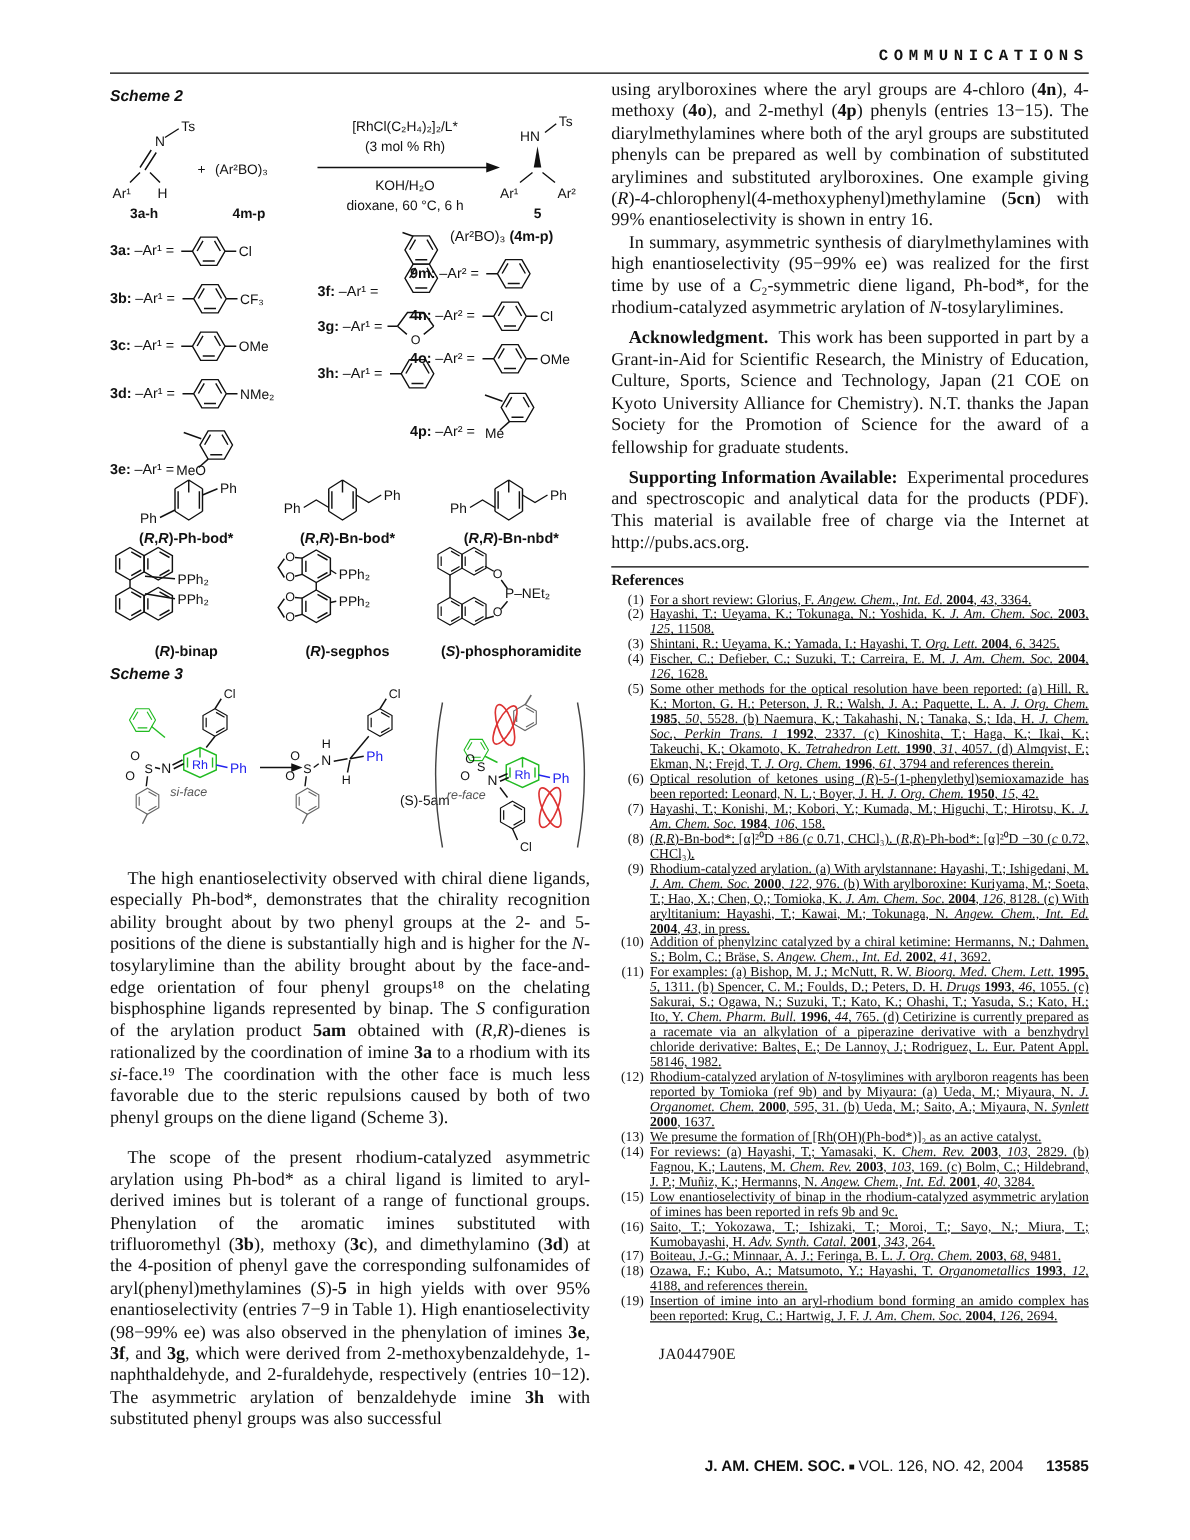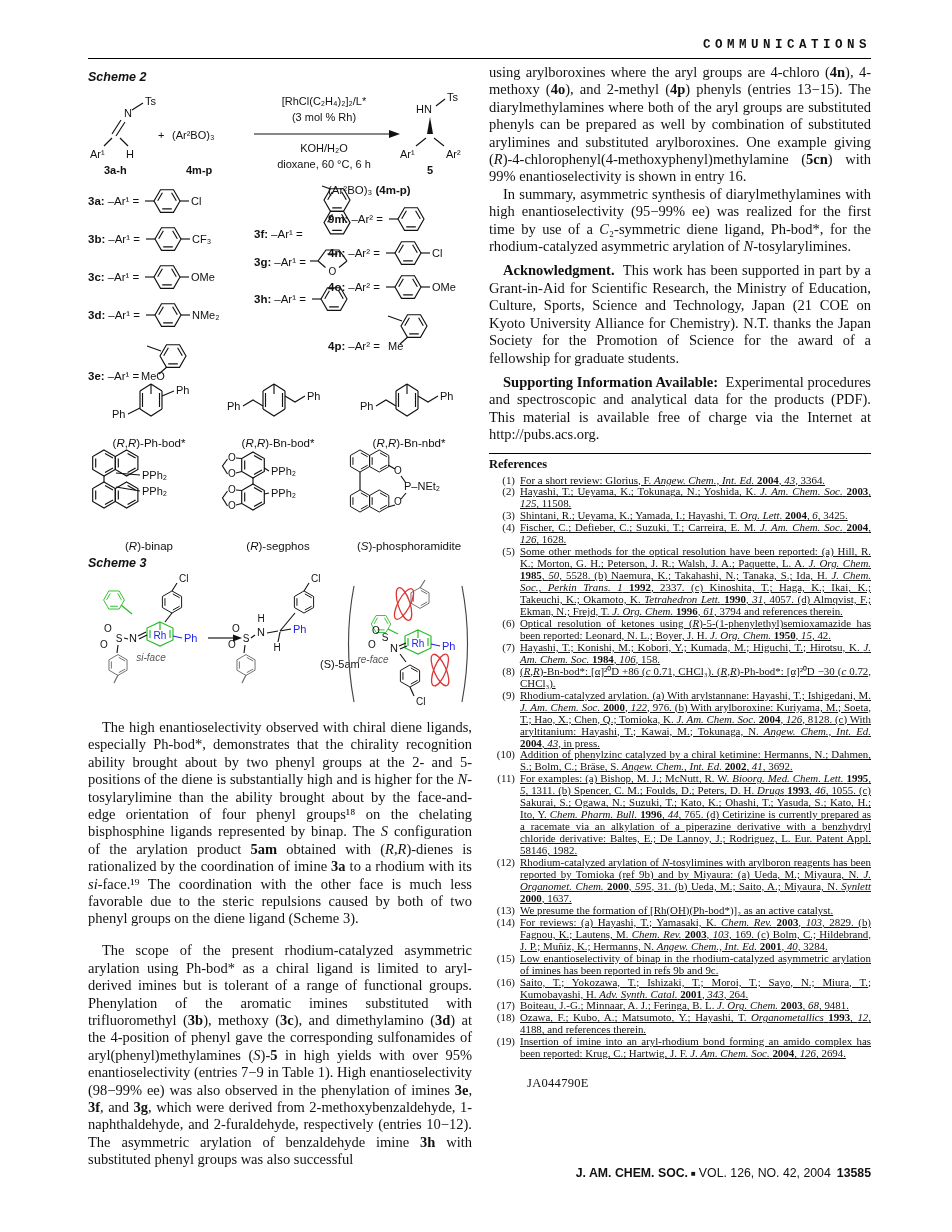--- a/index.html
+++ b/index.html
@@ -18,21 +18,21 @@
   .refrule{border:none;border-top:1.4px solid #000;margin:9px 0 3px 0;}
   .refhead{font-weight:bold;font-size:12.5px;margin:2px 0 3px 0;}
   .refrow{display:grid;grid-template-columns:26px 1fr;column-gap:5px;
           font-size:10.9px;line-height:11.95px;}
   .refrow .num{text-align:right;}
   .refrow .rtxt{text-align:justify;text-decoration:underline;}
   .artid{font-size:12.5px;margin-top:16px;margin-left:38px;letter-spacing:.3px;}
   .footer{position:absolute;top:1166px;right:81px;font-family:"Liberation Sans",sans-serif;
           font-size:12.3px;}
   .footer .sq{font-size:8px;vertical-align:1px;padding:0 3px;}
-  .footer .pg{padding-left:6px;}
+  .footer .pg{padding-left:18px;}
   
   svg.chem{display:block;}
   svg.chem path,svg.chem line,svg.chem use,svg.chem ellipse,svg.chem polyline
     {stroke:#111;fill:none;stroke-width:1.15;}
   svg.chem text{stroke:none;fill:#111;font-family:"Liberation Sans",sans-serif;font-size:11px;}
   svg.chem .fillk{fill:#111;stroke:none;}
   svg.chem .f10{font-size:10px;}
   svg.chem .b{font-weight:bold;}
   svg.chem .it{font-style:italic;}
   svg.chem .tx-blue{fill:var(--blue);}
@@ -41,25 +41,25 @@
   svg.chem .st-red{stroke:var(--red);stroke-width:1.3;}
   svg.chem .st-gray{stroke:#666;}
   .eq{margin:2px 0 4px 0;}
   .grid{position:relative;width:384px;height:200px;}
   .entry{position:absolute;display:flex;align-items:center;
          font-family:"Liberation Sans",sans-serif;font-size:11.5px;white-space:nowrap;}
   .entry .eid{font-weight:bold;margin-right:3px;}
   .entry.topalign{align-items:flex-end;}
   .entry.topalign .eid,.entry.topalign .epfx{margin-top:6px;}
   .c3h{position:absolute;left:240px;top:2px;font-family:"Liberation Sans",sans-serif;
-       font-size:11.5px;}
+       font-size:11.5px;padding-left:32px;}
   .c3h b{font-weight:bold;}
   .ligrow{display:flex;justify-content:space-between;width:384px;}
   .lig{margin:0;text-align:center;}
-  .lig figcaption{font-family:"Liberation Sans",sans-serif;font-size:11.5px;margin-top:15px;}
+  .lig figcaption{font-family:"Liberation Sans",sans-serif;font-size:11.5px;margin-top:3px;font-weight:bold;}
   .p1gap{margin-top:5px;}
 </style>
 </head>
 <body>
 
 <svg width="0" height="0" style="position:absolute">
   <defs>
     <g id="bz">
       <path d="M13 0 L6.5 11.3 L-6.5 11.3 L-13 0 L-6.5 -11.3 L6.5 -11.3 Z"></path>
       <path d="M4.8 7.8 L-4.8 7.8 M-9.3 -0.2 L-4.6 -8.3 M4.6 -8.3 L9.3 -0.2"></path>

